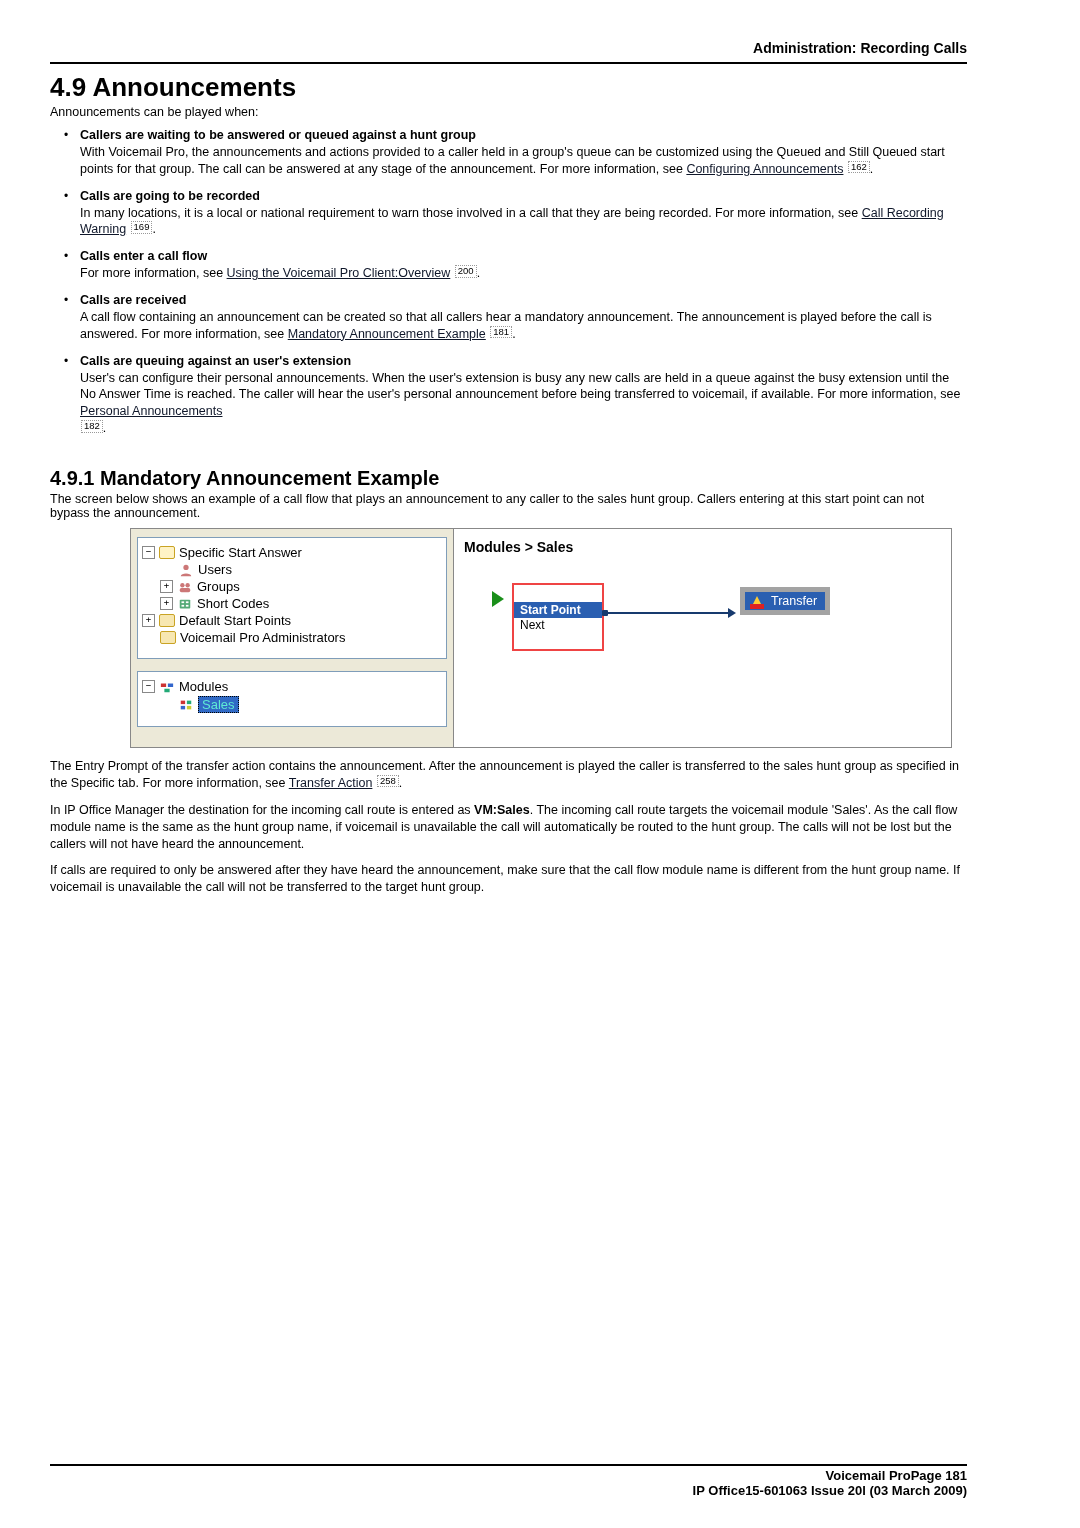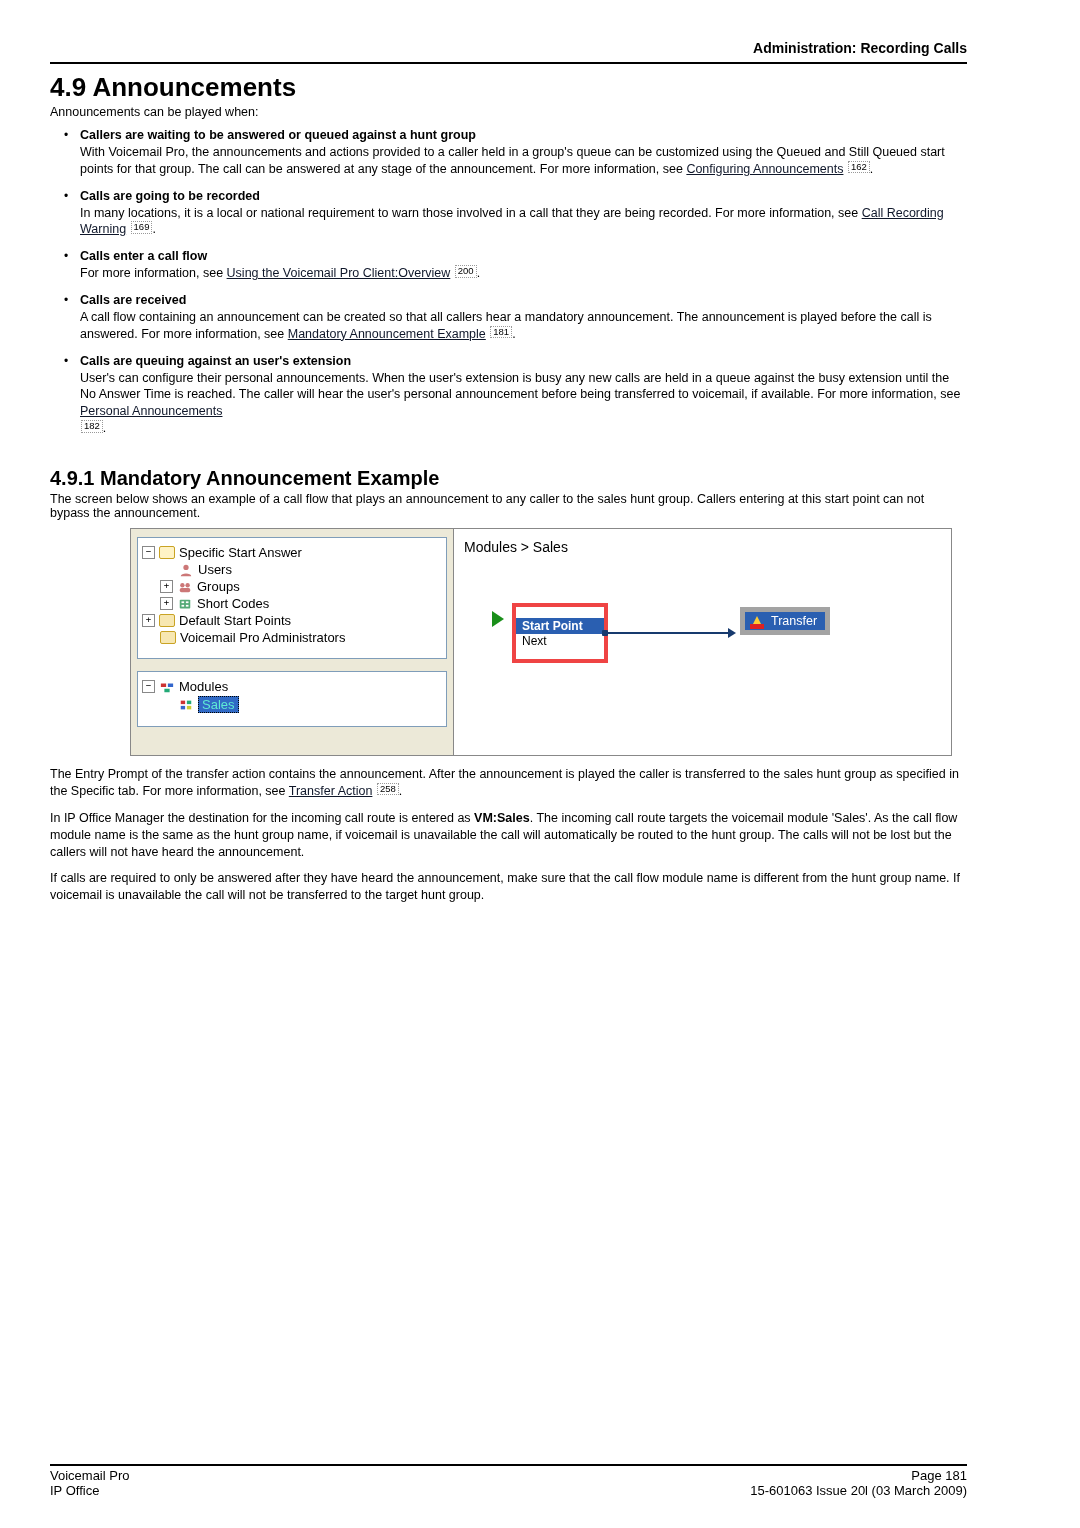--- a/index.html
+++ b/index.html
@@ -128,34 +128,34 @@
     border:1px dotted #000;
   }
 
   .shot-right {
     flex: 1;
     padding: 10px;
     background: #fff;
     font-family: Tahoma, Arial, sans-serif;
   }
   .breadcrumb {
-    font-weight: normal;
+    font-weight: bold;
     font-size: 14px;
-    margin-bottom: 40px;
+    margin-bottom: 20px;
   }
   .canvas {
     position: relative;
     height: 150px;
   }
   .node-box {
     position:absolute;
-    border:4px solid #ef4444;
+    border:2px solid #ef4444;
     background:#fff;
     font-size:12px;
-    padding:11px 0;
+    padding:17px 0;
     min-width:88px;
   }
   .node-title {
     background:#2a5fb1; color:#fff; font-weight:bold;
     padding:1px 6px; font-size:12px;
   }
   .node-port {
     padding:0 6px; font-size:12px;
   }
   .play-tri {
@@ -195,23 +195,23 @@
     bottom: 30px;
     left: 50px;
     right: 50px;
   }
   .footer-line {
     border-top: 2px solid #000;
     margin-bottom: 2px;
   }
   .footer-row {
     display: flex;
-    justify-content: space-between;
+    justify-content: flex-end;
     font-size: 13px;
-    font-weight: normal;
+    font-weight: bold;
   }
 </style>
 </head>
 <body>
 
 <div class="page">
 
   <div class="admin-hdr">Administration: Recording Calls</div>
   <div class="header-line"></div>
 

